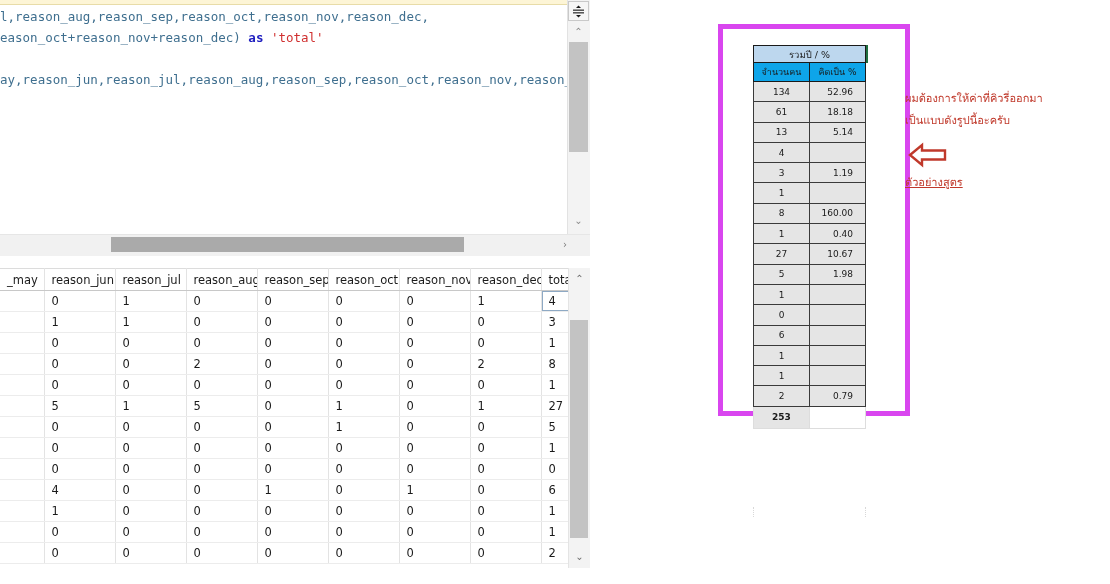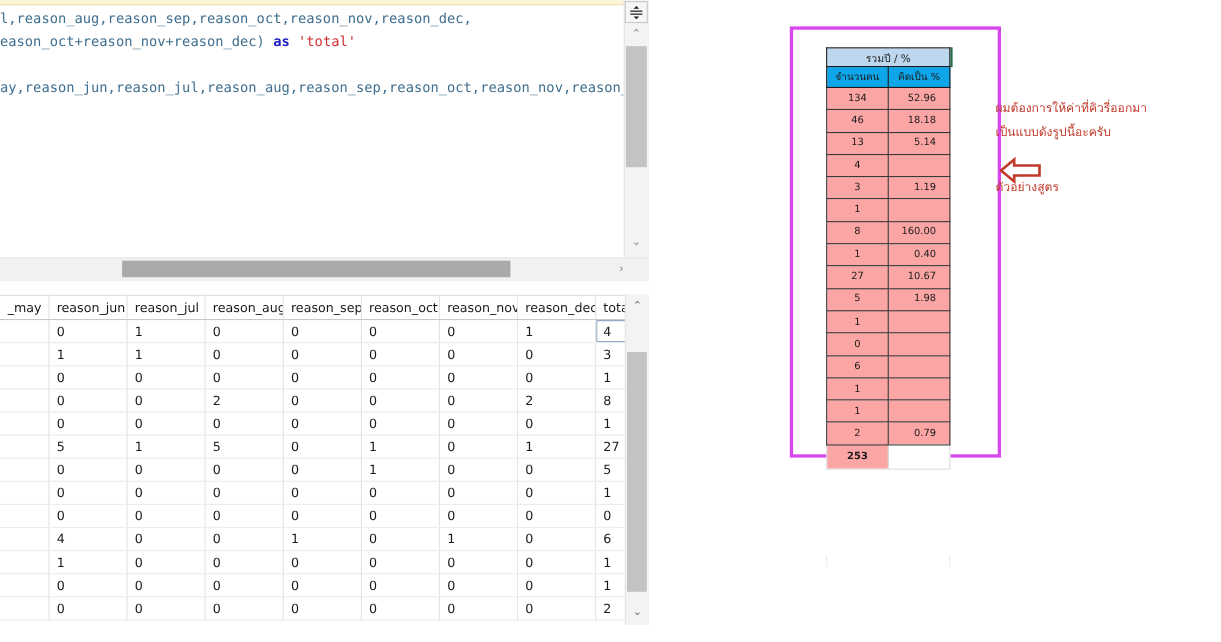--- a/index.html
+++ b/index.html
@@ -143,33 +143,33 @@
   }
   #grid-down {
     position:absolute; right:1px; top:280px; width:19px; height:16px;
     display:flex; align-items:center; justify-content:center;
     color:#6f6f6f; font-size:10px;
   }
 
   
   #excel-region {
     position:absolute; left:718px; top:24px; width:192px; height:392px;
-    border:3px solid #d946ef;
+    border:5px solid #d946ef;
     background:#ffffff;
   }
   table.xl { border-collapse: collapse; position:absolute; left:30px; top:16px; }
   table.xl td {
     font-family:"DejaVu Sans","Liberation Sans",sans-serif;
     font-size:9px;
     color:#1a1a1a;
     height:20.3px;
     padding:0 4px;
     text-align:center;
     border:1px solid #bdbdbd;
-    background:#fca5a5;
+    background:#e5e5e5;
   }
   table.xl td.hdr-blue {
     background:#bdd7ee;
     border:1px solid #1a1a1a;
     font-size:9.5px;
     height:17px;
   }
   table.xl td.hdr-orange {
     background:#0ea5e9;
     border:1px solid #1a1a1a;
@@ -213,21 +213,22 @@
     position:absolute; left:905px; top:88px; width:200px;
   }
   .annot-line {
     font-family:"DejaVu Sans","Liberation Sans",sans-serif;
     font-size:11px;
     color:#c0392b;
     line-height:22px;
     white-space:nowrap;
   }
   #annot-formula-head {
-    margin-top:28px;
+    margin-top:40px;
+    text-decoration:underline;
   }
   #annot-formula {
     font-size:11.5px;
     letter-spacing:0.2px;
   }
   #annot-formula .eq {
     font-weight:bold; font-size:13px; vertical-align:-1px;
   }
   
   #arrow-left {
@@ -442,21 +443,21 @@
           </tr>
           <tr>
             <td class="hdr-orange">จำนวนคน</td>
             <td class="hdr-orange">คิดเป็น %</td>
           </tr>
           <tr>
             <td class="body-cell cnt">134</td>
             <td class="body-cell pct">52.96</td>
           </tr>
           <tr>
-            <td class="body-cell cnt">46</td>
+            <td class="body-cell cnt">61</td>
             <td class="body-cell pct">18.18</td>
           </tr>
           <tr>
             <td class="body-cell cnt">13</td>
             <td class="body-cell pct">5.14</td>
           </tr>
           <tr>
             <td class="body-cell cnt">4</td>
             <td class="body-cell pct"></td>
           </tr>

